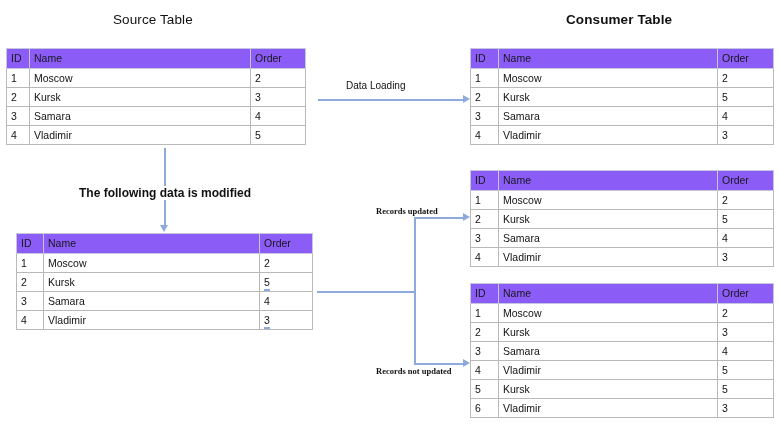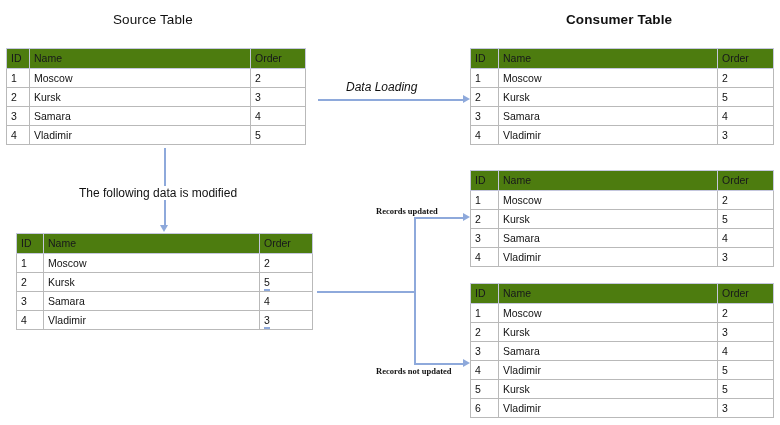--- a/index.html
+++ b/index.html
@@ -46,21 +46,21 @@
     padding: 0 0 0 4px;
     text-align: left;
     font-weight: normal;
     height: 18px;
     line-height: 18px;
     overflow: hidden;
     white-space: nowrap;
     vertical-align: middle;
   }
   .tbl thead th {
-    background: #4d7c0f;
+    background: #8b5cf6;
     border-color: #c5c7de;
     height: 19px;
     line-height: 19px;
     color: #17171c;
   }
   .tbl .c-id   { width: 23px; }
   .mod {
     border-bottom: 2px solid #8ea9db;
     padding-bottom: 0px;
     display: inline-block;
@@ -91,23 +91,23 @@
   }
 
   
   .lbl {
     position: absolute;
     white-space: nowrap;
     color: #111111;
     background: #ffffff;
     padding: 0 3px;
   }
-  .lbl.big   { font-size: 12px; font-style: italic; }
+  .lbl.big   { font-size: 10px; }
   .lbl.small { font-size: 8.5px; font-weight: bold; }
-  .lbl.mid   { font-size: 12px; font-weight: normal; text-align: right; }
+  .lbl.mid   { font-size: 12px; font-weight: bold; text-align: right; }
 </style>
 </head>
 <body>
 
 <div class="canvas">
 
   <div class="title" style="left:113px; top:12px;">Source Table</div>
 
   <div class="title bold" style="left:566px; top:12px;">Consumer Table</div>
 

